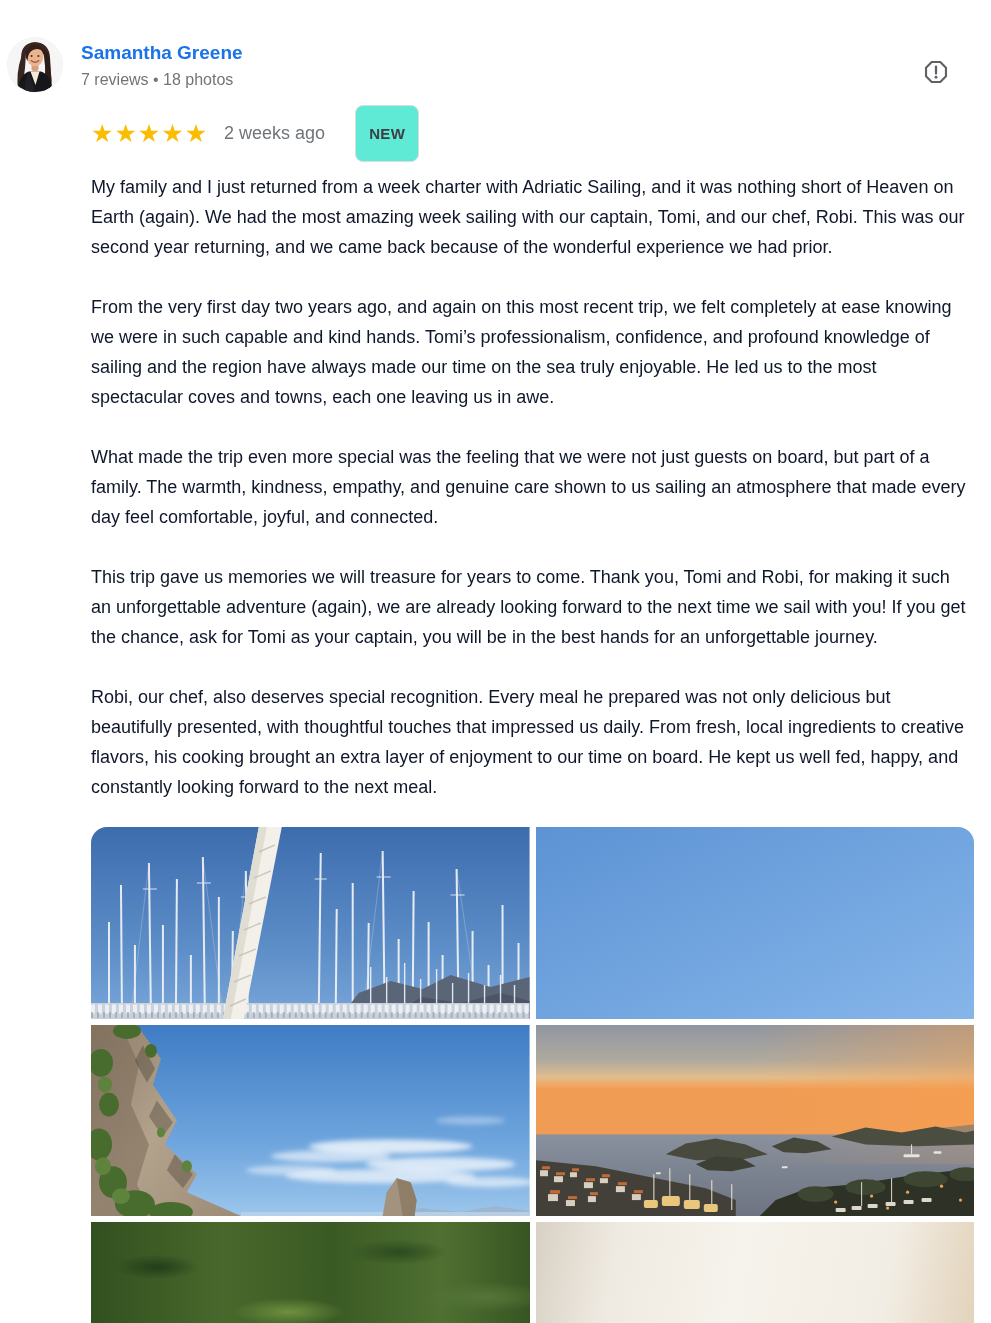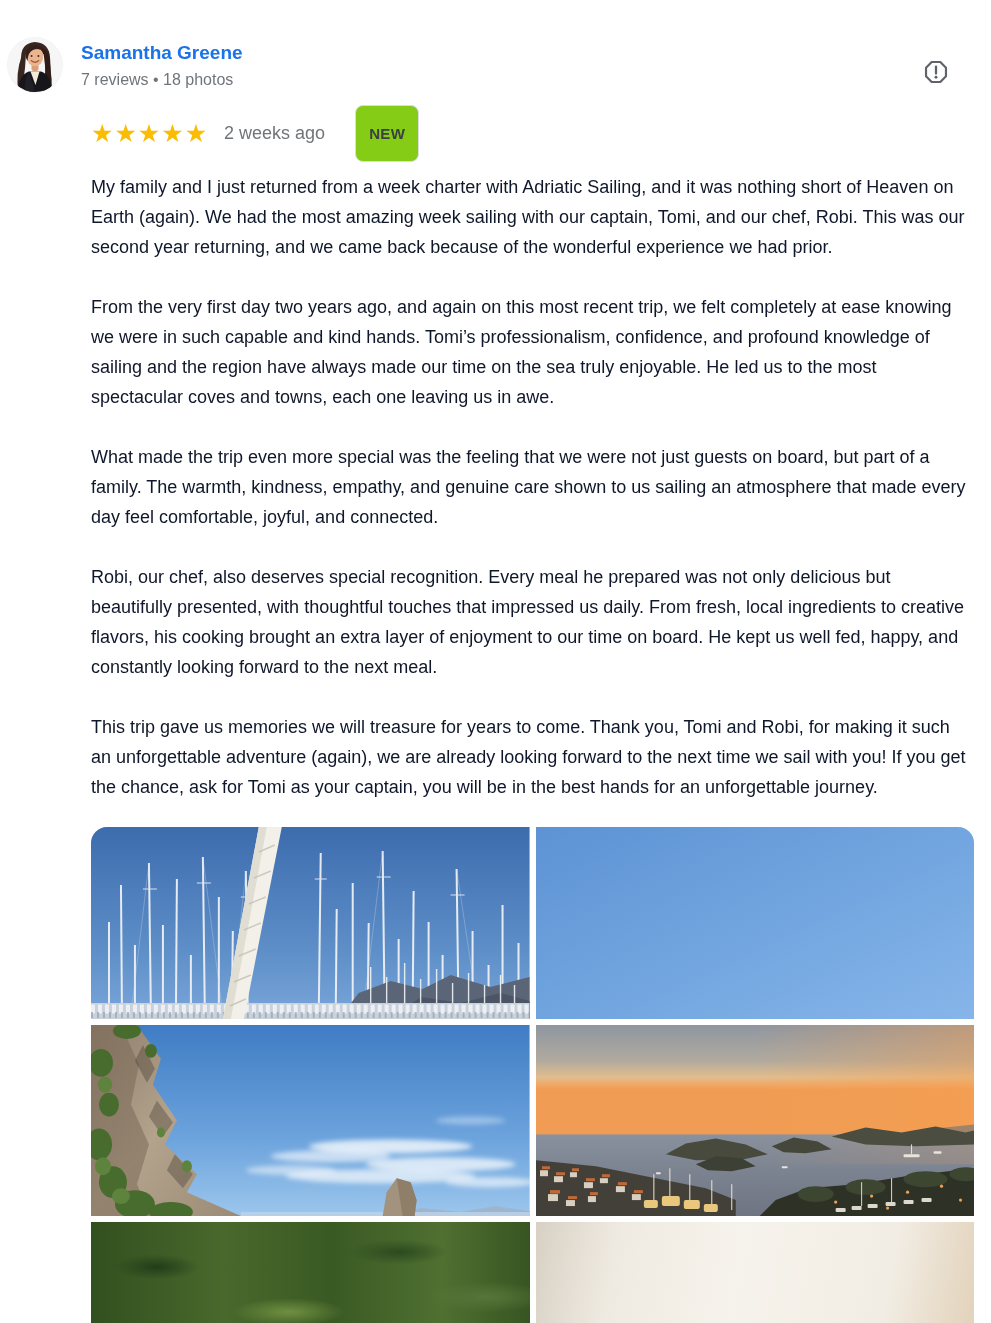--- a/index.html
+++ b/index.html
@@ -29,21 +29,21 @@
     margin-left: auto; margin-top: 21px; margin-right: 26px;
     width: 26px; height: 26px; border: none; background: transparent; padding: 0; cursor: pointer;
   }
   .report-btn svg { display: block; }
 
   
   .rating-row { display: flex; align-items: center; margin: 24px 0 0 91px; height: 34px; }
   .stars { color: #fbbc04; font-size: 25px; line-height: 1; letter-spacing: 1px; user-select: none; }
   .time-ago { font-size: 18px; color: #70757a; margin-left: 16px; }
   .new-badge {
-    margin-left: 30px; border: 1px solid #dadce0; border-radius: 8px; background: #84cc16;
+    margin-left: 30px; border: 1px solid #dadce0; border-radius: 8px; background: #5eead4;
     padding: 18px 13px; font-size: 15px; font-weight: 700; color: #3c4043; letter-spacing: 0.4px;
     line-height: 19px;
   }
 
   
   .body-text { margin: 22px 16px 0 91px; width: 882px; font-size: 18px; line-height: 30px; color: #0f172a; }
   .body-text p { margin: 0 0 30px 0; }
   .body-text p:last-child { margin-bottom: 0; }
 
   
@@ -116,22 +116,22 @@
   <div class="rating-row">
     <span class="stars">★★★★★</span>
     <span class="time-ago">2 weeks ago</span>
     <span class="new-badge">NEW</span>
   </div>
 
   <div class="body-text">
     <p>My family and I just returned from a week charter with Adriatic Sailing, and it was nothing short of Heaven on Earth (again). We had the most amazing week sailing with our captain, Tomi, and our chef, Robi. This was our second year returning, and we came back because of the wonderful experience we had prior.</p>
     <p>From the very first day two years ago, and again on this most recent trip, we felt completely at ease knowing we were in such capable and kind hands. Tomi’s professionalism, confidence, and profound knowledge of sailing and the region have always made our time on the sea truly enjoyable. He led us to the most spectacular coves and towns, each one leaving us in awe.</p>
     <p>What made the trip even more special was the feeling that we were not just guests on board, but part of a family. The warmth, kindness, empathy, and genuine care shown to us sailing an atmosphere that made every day feel comfortable, joyful, and connected.</p>
+    <p>This trip gave us memories we will treasure for years to come. Thank you, Tomi and Robi, for making it such an unforgettable adventure (again), we are already looking forward to the next time we sail with you! If you get the chance, ask for Tomi as your captain, you will be in the best hands for an unforgettable journey.</p>
     <p>Robi, our chef, also deserves special recognition. Every meal he prepared was not only delicious but beautifully presented, with thoughtful touches that impressed us daily. From fresh, local ingredients to creative flavors, his cooking brought an extra layer of enjoyment to our time on board. He kept us well fed, happy, and constantly looking forward to the next meal.</p>
-    <p>This trip gave us memories we will treasure for years to come. Thank you, Tomi and Robi, for making it such an unforgettable adventure (again), we are already looking forward to the next time we sail with you! If you get the chance, ask for Tomi as your captain, you will be in the best hands for an unforgettable journey.</p>
   </div>
 
   <div class="photo-grid">
 
     <div class="photo r1" aria-label="Marina with sailboat masts against blue sky">
       <svg viewBox="0 0 439 192" preserveAspectRatio="none">
         <defs>
           <linearGradient id="g-sky1" x1="0" y1="0" x2="0" y2="1">
             <stop offset="0" stop-color="#3d6cae"></stop>
               <stop offset="0.65" stop-color="#5e8fc8"></stop>

